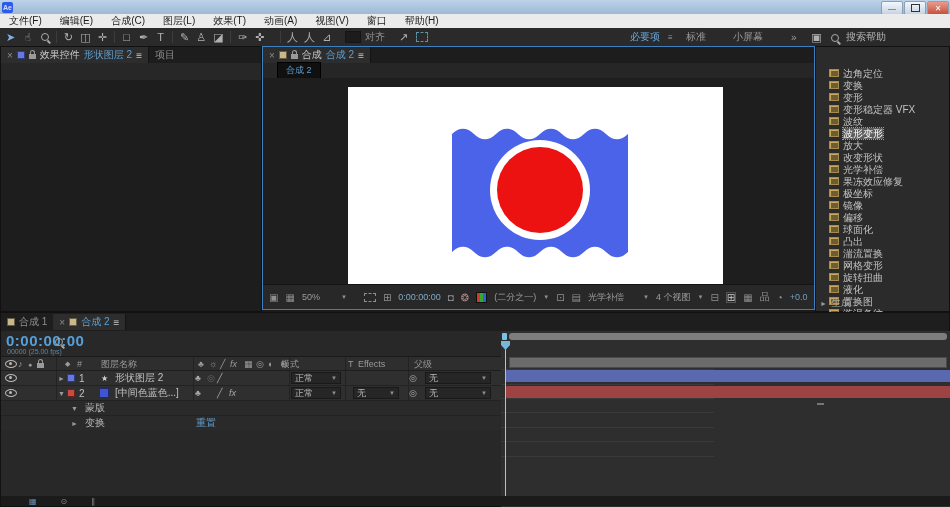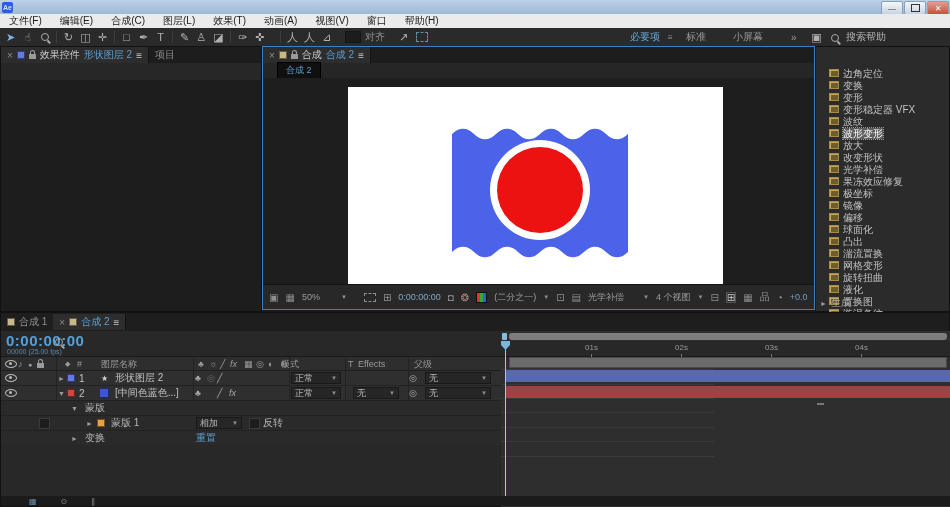--- a/index.html
+++ b/index.html
@@ -486,56 +486,30 @@
         <span class="colsep" style="left:192px"></span>
       <span class="colsep" style="left:288px"></span>
         <span class="colsep" style="left:344px"></span>
       <span class="colsep" style="left:407px"></span>
     </div>
 
     <div class="hrow sub">
       <span class="cell tri" style="left:70px">▼</span>
       <span class="cell" style="left:84px">蒙版</span>
     </div>
-    <div class="hrow sub">
-      <span class="cell" style="left:38px">
-          <span class="checkbox"></span>
-        </span>
-      <span class="cell tri" style="left:85px">►</span>
-      <span class="cell" style="left:96px">
-          <span class="chip" style="background:#e8a33d"></span>
-        </span>
-      <span class="cell" style="left:110px">蒙版 1</span>
-      <span class="cell" style="left:195px">
-        <span class="dd" style="width:46px">
-            <span>相加</span>
-            <span class="dd-caret">▼</span>
-          </span>
-      </span>
-      <span class="cell" style="left:248px">
-          <span class="checkbox"></span>
-        </span>
-      <span class="cell" style="left:262px">反转</span>
-    </div>
     <div class="hrow sub" style="border-bottom:none">
       <span class="cell tri" style="left:70px">►</span>
       <span class="cell" style="left:84px">变换</span>
       <span class="cell link" style="left:195px">重置</span>
     </div>
   </div>
 
   <div id="tl-right">
     <div id="tl-nav"></div>
     <div id="tl-nav-handle"></div>
-    <div id="ruler">
-      <span class="rtick" style="left:84px">01s</span>
-      <span class="rtick" style="left:174px">02s</span>
-      <span class="rtick" style="left:264px">03s</span>
-      <span class="rtick" style="left:354px">04s</span>
-    </div>
     <div id="workarea"></div>
     <div class="lbar" style="top:39px;background:#5a68b0"></div>
     <div class="lbar" style="top:55px;background:#9e4343"></div>
     <div class="rsep" style="top:38px"></div>
       <div class="rsep" style="top:53px"></div>
     <div class="rsep" style="top:67px"></div>
       <div class="rsep" style="top:81px"></div>
     <div class="rsep" style="top:96px"></div>
       <div class="rsep" style="top:110px"></div>
     <div class="rsep" style="top:125px"></div>

